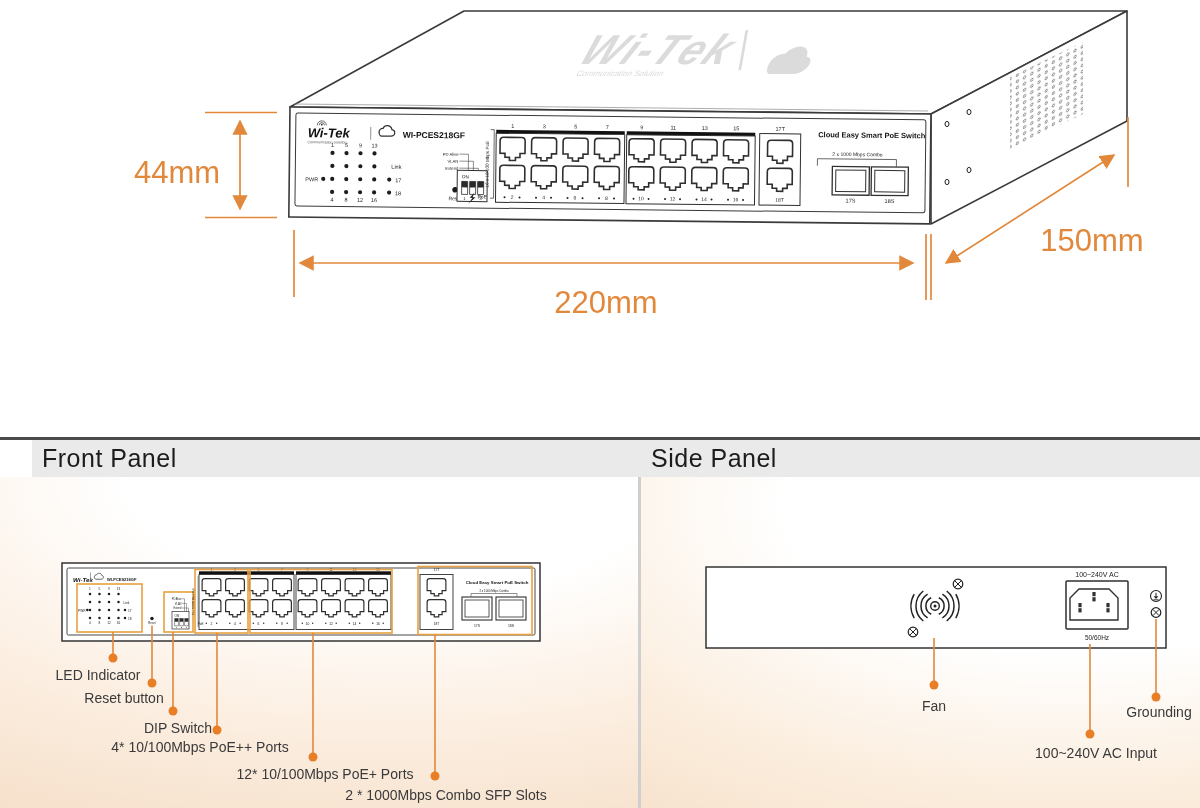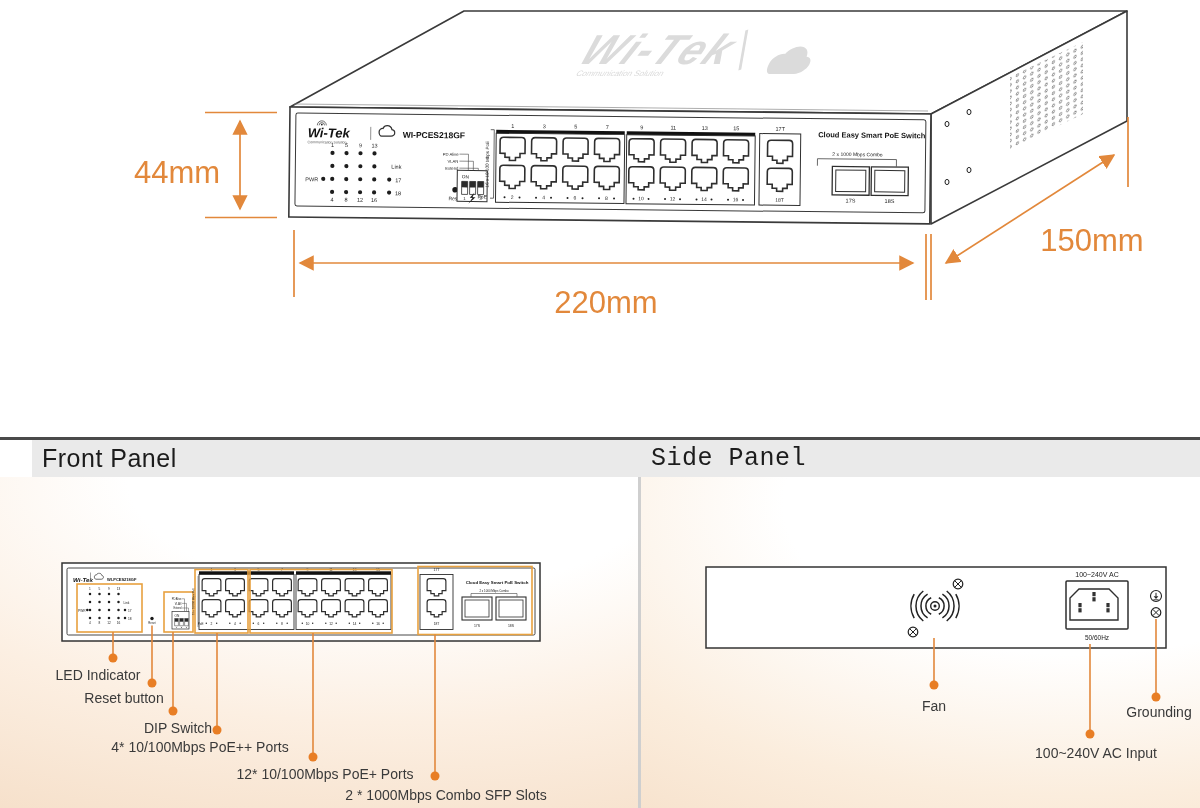--- a/index.html
+++ b/index.html
@@ -7,21 +7,21 @@
     font-family:"Liberation Sans",sans-serif;background:#fff;}
   .bg{position:absolute;top:477px;height:331px;z-index:0;}
   .bg-left{left:0;width:638px;
     background:radial-gradient(140% 120% at 62% 0%, #ffffff 30%, #fcefe2 62%, #f5dec7 100%);}
   .bg-right{left:641px;width:559px;
     background:radial-gradient(150% 130% at 78% 8%, #ffffff 35%, #fbeddd 68%, #f5ddc5 100%);}
   .vdiv{position:absolute;left:638px;top:437px;width:2.5px;height:371px;background:#cfcfcf;z-index:1;}
   .topline{position:absolute;left:0;top:437px;width:1200px;height:3px;background:#4a4a4a;z-index:2;}
   .hbar{position:absolute;top:440px;height:37px;background:#eaeaea;z-index:2;}
   .hbar.left{left:0;width:638px;margin-left:32px;}
-  .hbar.right{left:641px;width:559px;font-family:Liberation Mono, monospace;}
+  .hbar.right{left:641px;width:559px;}
   .hdr-text{font-size:25px;color:#1c1c1c;line-height:37px;padding-left:10px;
     letter-spacing:0.5px;}
   svg{position:absolute;z-index:3;}
   svg text{font-family:"Liberation Sans",sans-serif;}
   #top-svg{left:0;top:0;}
   #front-svg{left:0;top:443px;}
   #side-svg{left:640px;top:443px;}
 </style>
 </head>
 <body>

